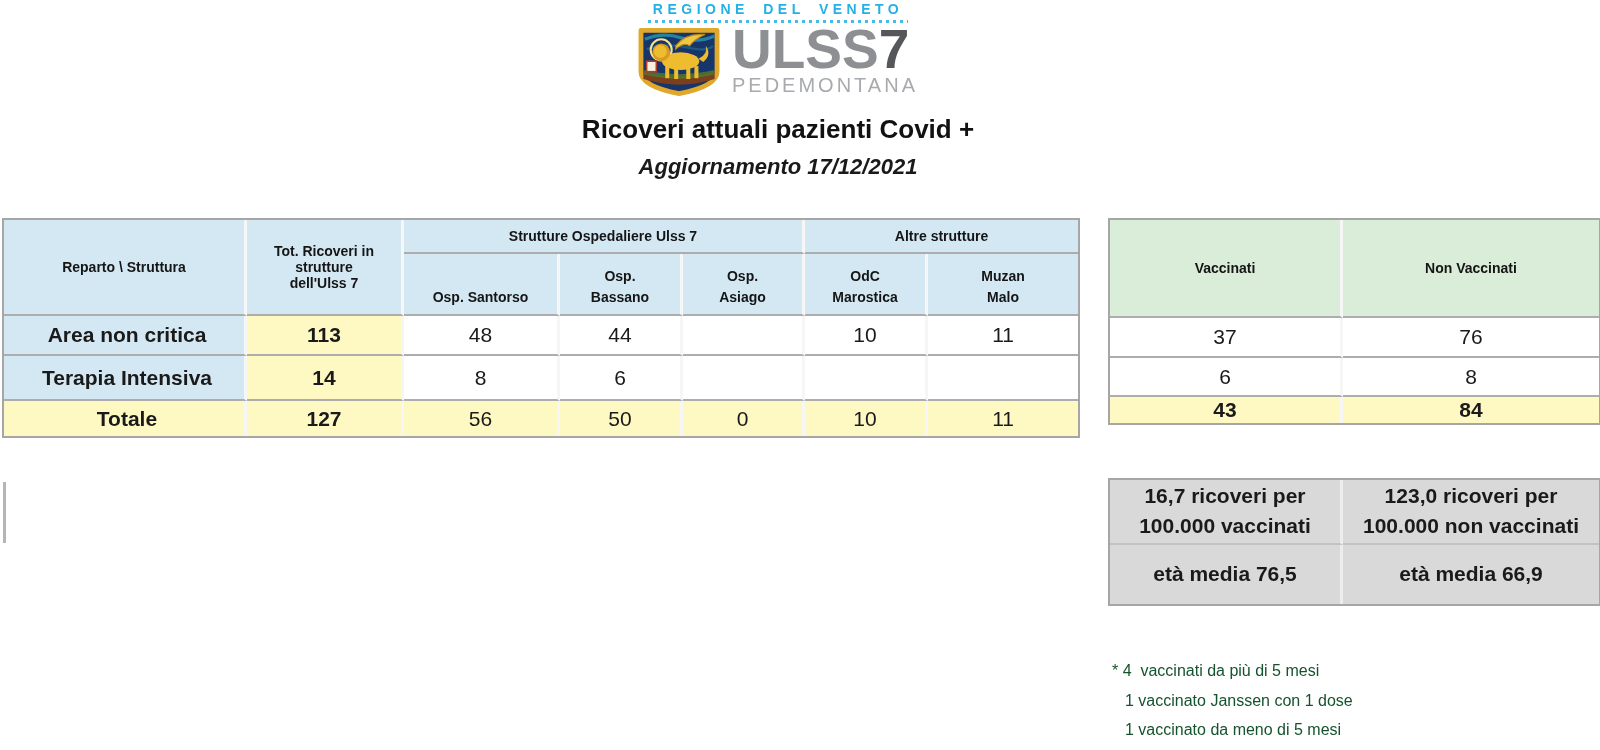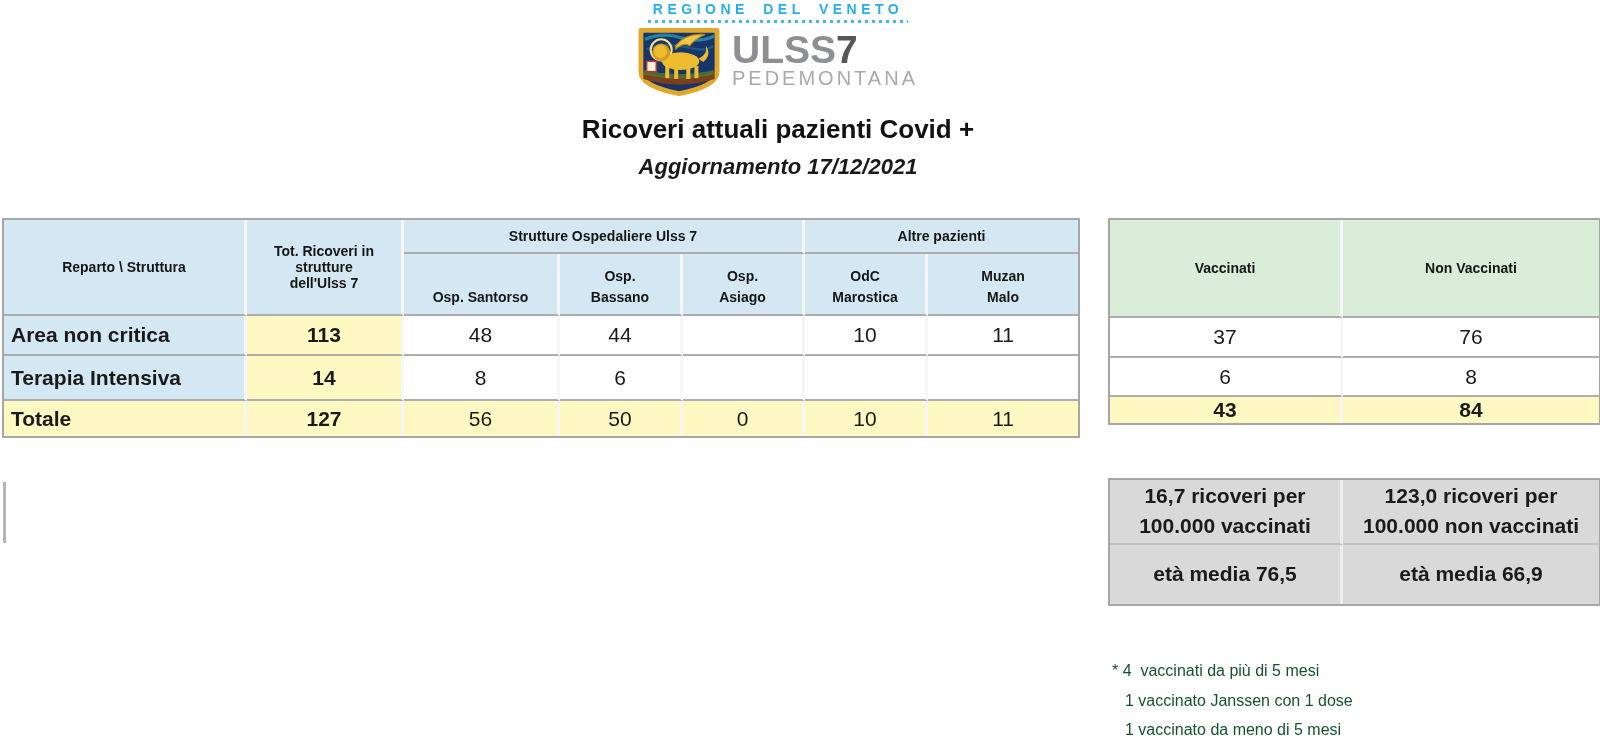--- a/index.html
+++ b/index.html
@@ -7,40 +7,40 @@
         font-family:"Liberation Sans","DejaVu Sans",sans-serif;color:#1a1a1a;}
 
   
   .header{position:absolute;left:0;top:0;width:1556px;text-align:center;}
   .region-line{margin-top:1px;font-size:14px;font-weight:bold;letter-spacing:4.5px;
                word-spacing:6px;color:#25b0e6;}
   .region-dots{width:260px;height:3px;margin:3px auto 2px auto;
                background:repeating-linear-gradient(to right,#44bae8 0 3px,transparent 3px 7px);}
   .logo-row{display:inline-flex;align-items:center;margin-top:2px;height:70px;}
   .logo-text{margin-left:12px;text-align:left;}
-  .ulss-line{font-size:39px;font-weight:bold;line-height:0.82;letter-spacing:0px;color:#8d8f92;}
+  .ulss-line{font-size:55px;font-weight:bold;line-height:0.82;letter-spacing:0px;color:#8d8f92;}
   .ulss-seven{color:#55575a;}
   .pedemontana{font-size:20px;letter-spacing:3px;color:#a8aaad;margin-top:1px;}
   .title{margin-top:14px;font-size:26px;font-weight:bold;color:#111;}
   .subtitle{margin-top:9px;font-size:22px;font-weight:bold;font-style:italic;color:#1a1a1a;}
 
   
   table.tbl{border-collapse:separate;border-spacing:0;table-layout:fixed;
             border:2px solid #a6a6a6;background:#ffffff;position:absolute;}
   .tbl th,.tbl td{box-sizing:border-box;border-right:3px solid #f6f6f6;
                   border-bottom:2px solid #adadad;overflow:hidden;}
   .tbl tr > *:last-child{border-right:none;}
   .tbl tr:last-child > td{border-bottom:none;}
   .tbl th{font-weight:bold;font-size:14px;text-align:center;color:#151515;}
   .blue{background:#d4e8f3;}
   .green{background:#d9edd8;}
   .gray{background:#fef9c3;}
   .num{font-size:21px;text-align:center;vertical-align:middle;color:#1a1a1a;}
   .bold{font-weight:bold;}
-  .rowlabel{font-size:21px;font-weight:bold;text-align:left;padding-left:7px;vertical-align:middle;}
+  .rowlabel{font-size:21px;font-weight:bold;text-align:center;padding-left:7px;vertical-align:middle;}
   .subhead{vertical-align:bottom;padding-bottom:7px;line-height:1.45;white-space:pre-line;}
   .wrap{white-space:pre-line;}
 
   
   .left-tbl{left:2px;top:218px;width:1074px;}
   
   .right-tbl{left:1108px;top:218px;width:489px;}
   
   .stats-tbl{left:1108px;top:478px;width:489px;}
   .stats-tbl td{background:#d9d9d9;font-weight:bold;font-size:21px;text-align:center;
@@ -101,21 +101,21 @@
         <col style="width:123px">
         <col style="width:150px">
     </colgroup>
     <tbody>
         <tr style="height:34px">
       <th rowspan="2" class="blue">Reparto \ Struttura</th>
       <th rowspan="2" class="blue wrap">Tot. Ricoveri in
 strutture
 dell'Ulss 7</th>
       <th colspan="3" class="blue">Strutture Ospedaliere Ulss 7</th>
-      <th colspan="2" class="blue">Altre pazienti</th>
+      <th colspan="2" class="blue">Altre strutture</th>
     </tr>
     <tr style="height:62px">
       <th class="blue subhead">Osp. Santorso</th>
       <th class="blue subhead">Osp.
 Bassano</th>
       <th class="blue subhead">Osp.
 Asiago</th>
       <th class="blue subhead">OdC
 Marostica</th>
       <th class="blue subhead">Muzan

